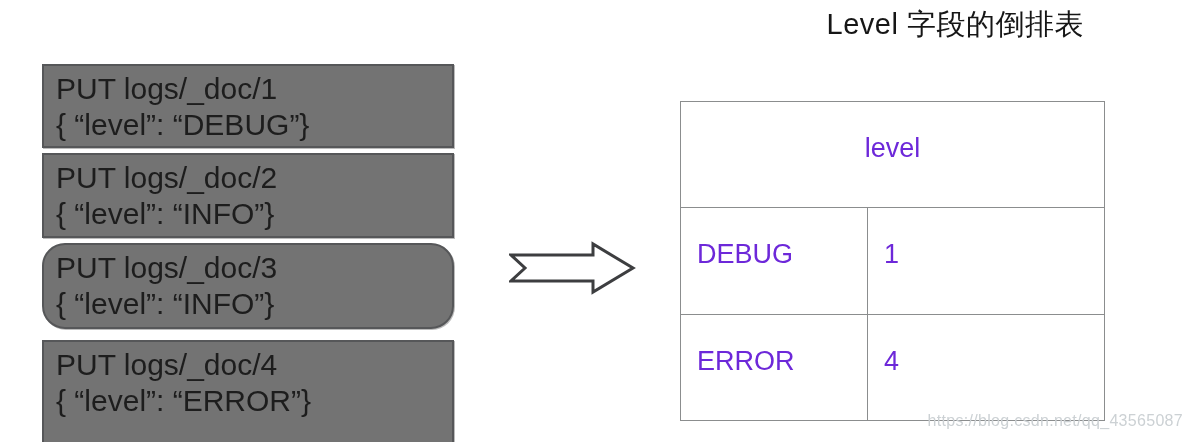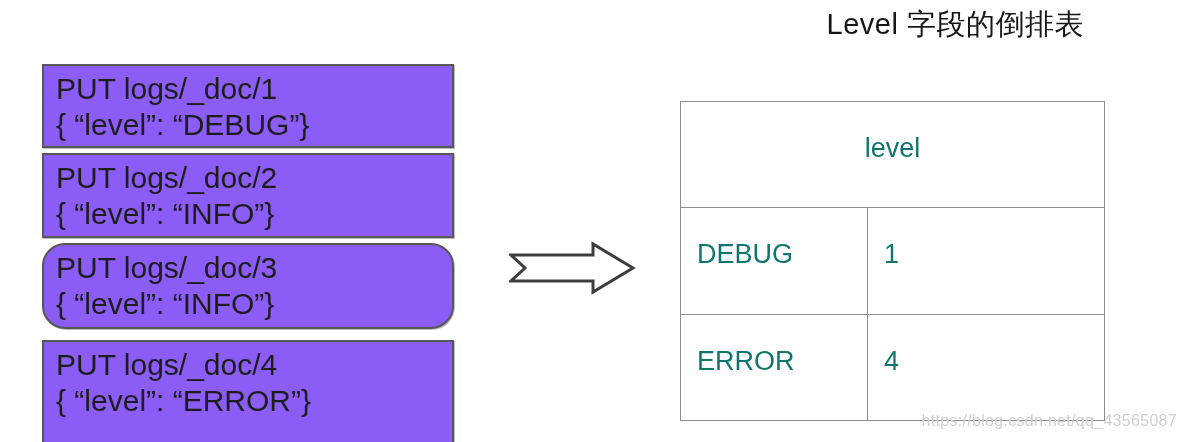--- a/index.html
+++ b/index.html
@@ -21,21 +21,21 @@
     letter-spacing:0.5px;
     color:#161616;
     white-space:nowrap;
   }
 
   
   .doc-box {
     position:absolute;
     left:42px; width:412px;
     box-sizing:border-box;
-    background:#8b5cf6;
+    background:#737373;
     border:2px solid #565759;
     box-shadow:1px 1px 0 rgba(60,60,60,.35);
     padding:5px 0 0 12px;
     font-size:30px;
     line-height:36px;
     color:#1d1d1d;
     white-space:nowrap;
   }
   .doc-box .line { height:36px; }
   .box-1 { top:64px;  height:84px; }
@@ -54,38 +54,38 @@
   table.itable {
     position:absolute;
     left:680px; top:101px;
     width:424px; height:320px;
     border-collapse:collapse;
     table-layout:fixed;
   }
   table.itable td {
     border:1.5px solid #8b8d8e;
     font-size:27px;
-    color:#0f766e;
+    color:#6d28d9;
     vertical-align:middle;
     padding:0 0 12px 16px;
     height:80px;
     box-sizing:border-box;
     overflow:hidden;
   }
   table.itable td.header-cell {
     text-align:center;
     padding:0 0 12px 0;
   }
   table.itable col.c1 { width:187px; }
   table.itable col.c2 { width:237px; }
 
   
   .watermark {
     position:absolute;
-    right:11px; top:412px;
+    right:5px; top:412px;
     font-size:16px;
     letter-spacing:0.3px;
     color:#ccd1d4;
     white-space:nowrap;
     z-index:5;
   }
 </style>
 </head>
 <body>
 

